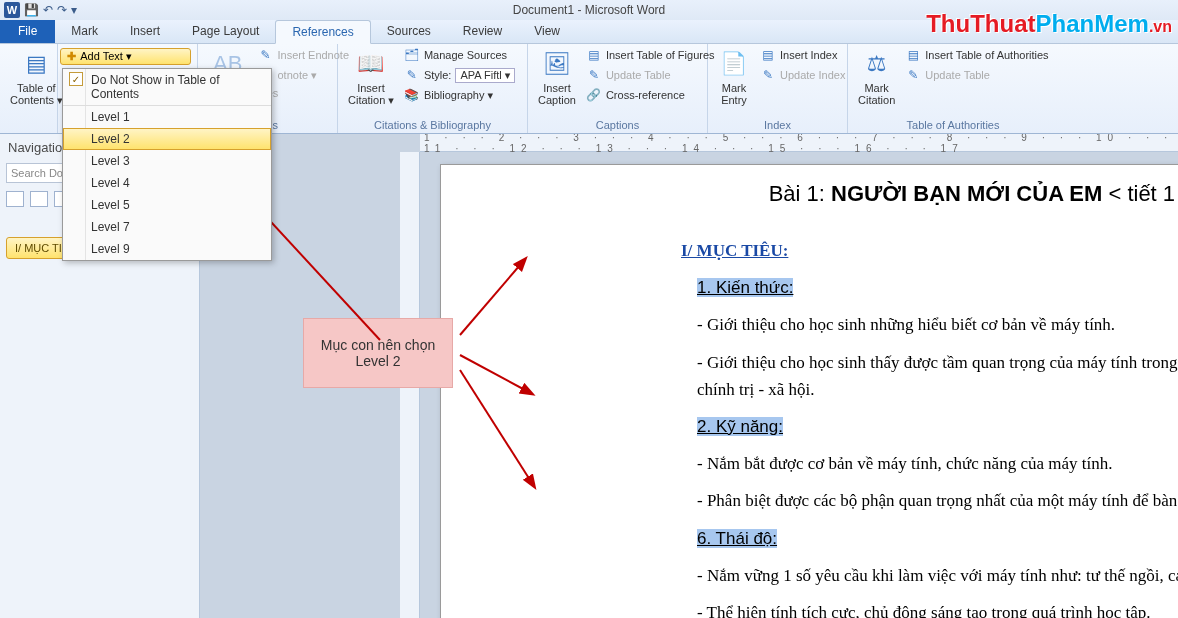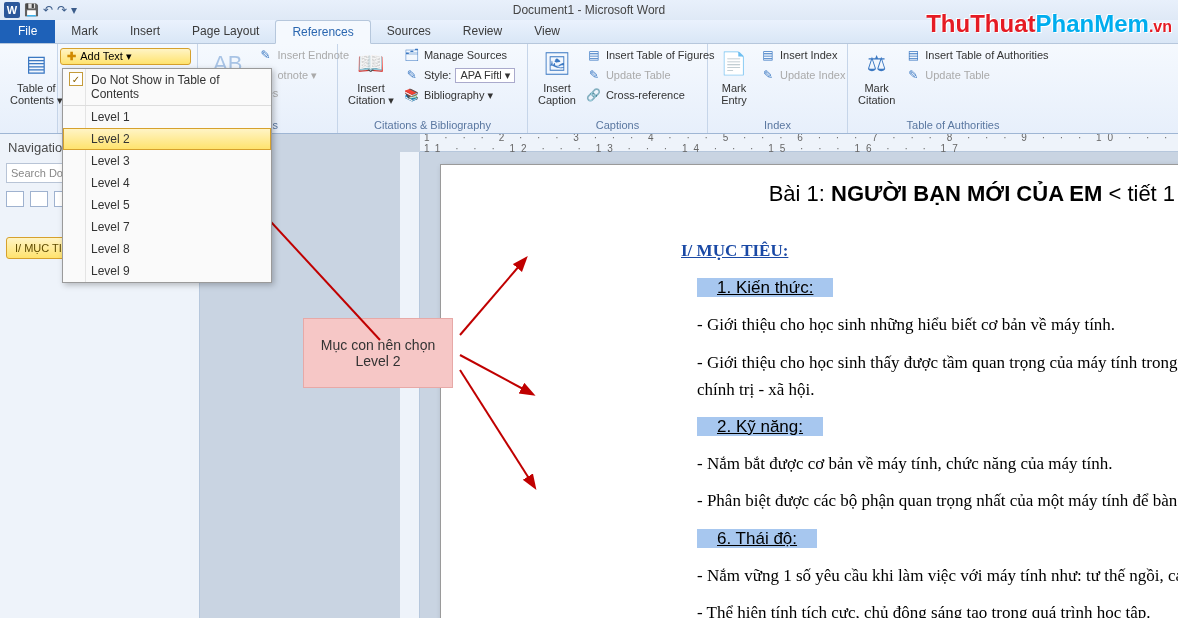--- a/index.html
+++ b/index.html
@@ -41,21 +41,21 @@
   .nav-view span { width: 18px; height: 16px; border: 1px solid #9fb2cf; background: #fff; }
   .nav-entry { margin: 24px 6px 0 6px; background: linear-gradient(#fff4c5,#ffe36e); border: 1px solid #d6a12d; border-radius: 3px; padding: 4px 8px; font-size: 11px; color: #5f4b00; }
   .doc-area { flex: 1; position: relative; overflow: hidden; }
   .ruler-h { position: absolute; top: 0; left: 220px; right: 0; height: 18px; background: #eef3fa; border-bottom: 1px solid #b6c7dc; font-size: 10px; color: #666; display: flex; align-items: center; padding-left: 4px; letter-spacing: 6px; }
   .ruler-v { position: absolute; top: 18px; left: 200px; width: 20px; bottom: 0; background: #eef3fa; border-right: 1px solid #b6c7dc; }
   .page { position: absolute; top: 30px; left: 240px; width: 920px; background: #fff; border: 1px solid #9a9a9a; box-shadow: 2px 2px 6px rgba(0,0,0,0.2); padding: 16px 40px 40px 240px; }
   .page h1 { font-family: "Times New Roman", serif; font-size: 22px; text-align: center; font-weight: normal; }
   .page h1 b { font-weight: bold; }
   .doc-line { font-family: "Times New Roman", serif; font-size: 17px; color: #000; margin-top: 10px; line-height: 1.6; }
   .sec-head { color: #1a49a5; font-weight: bold; text-decoration: underline; }
-  .hl { background: #a7c7ef; text-decoration: underline; padding: 0 20px; }
+  .hl { background: #a7c7ef; text-decoration: underline; padding: 0 0; }
   .body-indent { padding-left: 16px; }
   .annot-box { position: absolute; top: 318px; left: 303px; width: 150px; height: 70px; background: #f6c7c6; border: 1px solid #e7a9a7; font-size: 14px; color: #333; display: flex; align-items: center; justify-content: center; text-align: center; z-index: 5; }
   svg.arrow { position: absolute; z-index: 6; pointer-events: none; }
   .style-box { border: 1px solid #aac; background: #fff; padding: 0 4px; font-size: 11px; }
 </style>
 </head>
 <body>
 
 <div class="titlebar">
   <div class="qat">
@@ -112,21 +112,20 @@
       <div class="ditem sep">
         <span class="chk">✓</span>
         <span>Do Not Show in Table of Contents</span>
       </div>
       <div class="ditem">Level 1</div>
       <div class="ditem hover">Level 2</div>
       <div class="ditem">Level 3</div>
       <div class="ditem">Level 4</div>
       <div class="ditem">Level 5</div>
       <div class="ditem">Level 7</div>
-      <div class="ditem">Level 8</div>
       <div class="ditem">Level 9</div>
     </div>
   </div>
 
   <div class="group" style="width:140px">
     <div class="group-body">
       <div class="big-btn" style="opacity:.4">
         <span class="ic">AB</span>
         <span style="white-space:pre; text-align:center; font-size:10px;">Insert
 Footnote</span>

